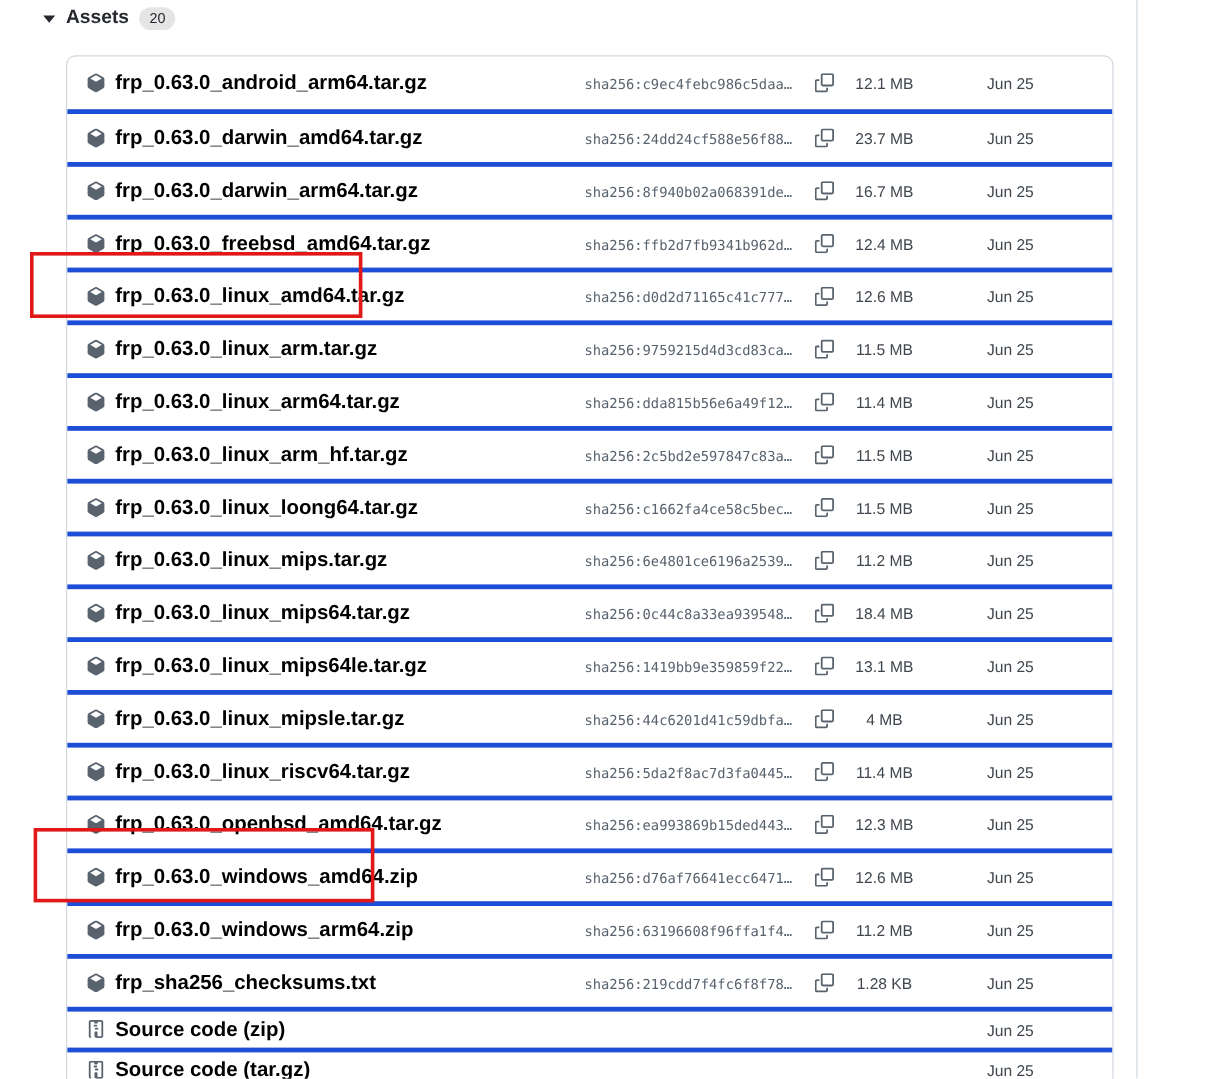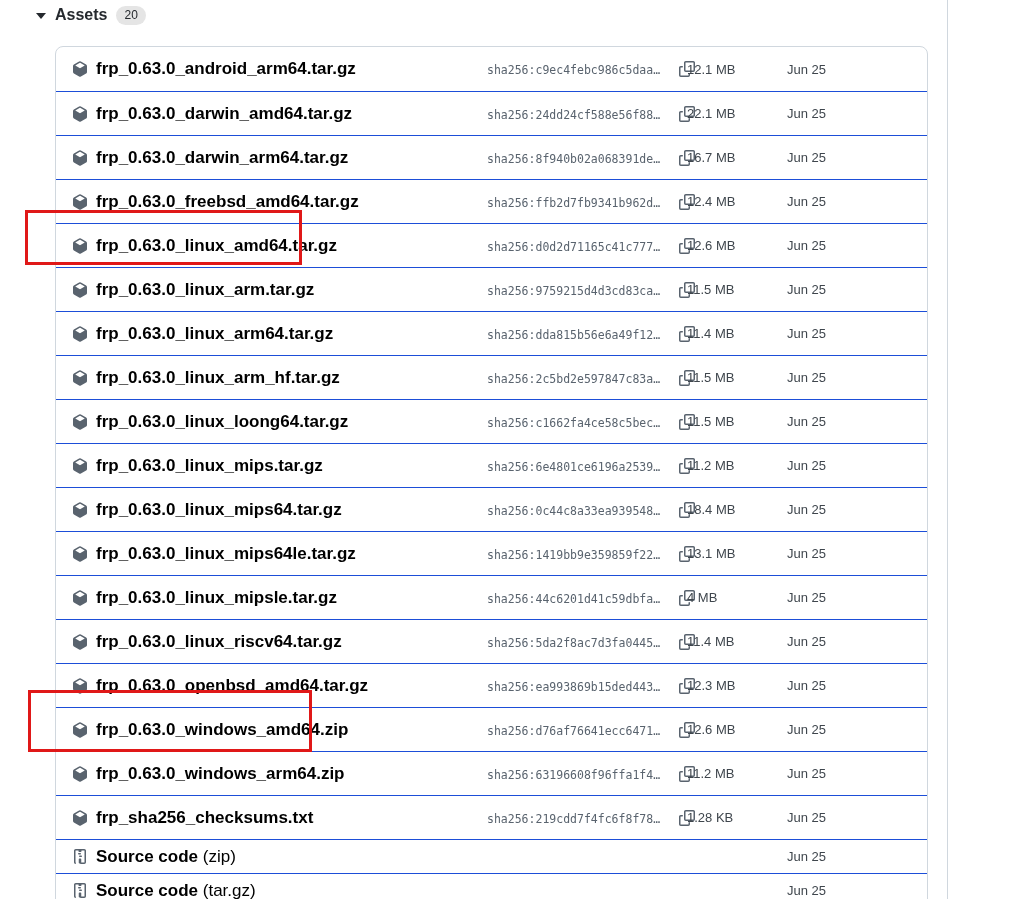--- a/index.html
+++ b/index.html
@@ -29,39 +29,39 @@
     position:absolute; left:55px; top:46px; width:873px;
     border:1px solid #d0d7de; border-radius:8px; background:#fff;
     overflow:hidden;
   }
   ul#asset-rows { list-style:none; }
   li.row {
     height:44px; display:grid;
     grid-template-columns:1fr 200px 100px 110px;
     align-items:center; padding:0 30px 0 16px;
   }
-  li.row + li.row { border-top:1px solid #1d4ed8; }
+  li.row + li.row { border-top:4px solid #1d4ed8; }
   li.row.source { height:34px; }
   .name-cell { display:flex; align-items:center; gap:8px; min-width:0; }
   .icon { width:16px; height:16px; flex:0 0 16px; display:inline-flex; }
   .icon svg { width:16px; height:16px; fill:#59636e; }
   .file-link {
     color:#000000; font-size:17px; font-weight:700; text-decoration:none;
     white-space:nowrap; cursor:pointer;
   }
-  .file-link .suffix { font-weight:400; }
+  .file-link .suffix { font-weight:700; }
   .sha-cell { display:flex; align-items:flex-end; gap:19px; }
   .sha {
     font-family:"DejaVu Sans Mono","Liberation Mono",monospace;
     font-size:11.5px; color:#59636e; white-space:nowrap;
   }
   .copy-btn { cursor:pointer; }
   .copy-btn svg { fill:#59636e; }
   .size-cell, .date-cell {
-    text-align:left; font-size:13px; color:#3f464d; white-space:nowrap;
+    text-align:center; font-size:13px; color:#3f464d; white-space:nowrap;
   }
   
   .hl {
     position:absolute; border:3px solid #e01818; background:transparent;
     pointer-events:none;
   }
   
   .page-edge {
     position:absolute; top:0; bottom:0; width:1px; background:#d0d7de;
   }
@@ -110,21 +110,21 @@
     </div>
     <div class="sha-cell">
       <span class="sha">sha256:24dd24cf588e56f88…</span>
       <span class="icon copy-btn">
         <svg viewBox="0 0 16 16" aria-hidden="true">
               <path d="M0 6.75C0 5.784.784 5 1.75 5h1.5a.75.75 0 0 1 0 1.5h-1.5a.25.25 0 0 0-.25.25v7.5c0 .138.112.25.25.25h7.5a.25.25 0 0 0 .25-.25v-1.5a.75.75 0 0 1 1.5 0v1.5A1.75 1.75 0 0 1 9.25 16h-7.5A1.75 1.75 0 0 1 0 14.25Z"></path>
               <path d="M5 1.75C5 .784 5.784 0 6.75 0h7.5C15.216 0 16 .784 16 1.75v7.5A1.75 1.75 0 0 1 14.25 11h-7.5A1.75 1.75 0 0 1 5 9.25Zm1.75-.25a.25.25 0 0 0-.25.25v7.5c0 .138.112.25.25.25h7.5a.25.25 0 0 0 .25-.25v-7.5a.25.25 0 0 0-.25-.25Z"></path>
             </svg>
       </span>
     </div>
-    <div class="size-cell">22.1 MB</div>
+    <div class="size-cell">23.7 MB</div>
     <div class="date-cell">Jun 25</div>
   </li>
 
   <li class="row">
     <div class="name-cell">
       <span class="icon">
         <svg viewBox="0 0 16 16" aria-hidden="true">
               <path d="M8.878.392a1.75 1.75 0 0 0-1.756 0l-5.25 3.045A1.75 1.75 0 0 0 1 4.951v6.098c0 .624.332 1.2.872 1.514l5.25 3.045a1.75 1.75 0 0 0 1.756 0l5.25-3.045c.54-.313.872-.89.872-1.514V4.951c0-.624-.332-1.2-.872-1.514ZM7.875 1.69a.25.25 0 0 1 .25 0l4.63 2.685L8 7.133 3.245 4.375ZM2.5 5.677v5.372c0 .09.047.171.125.216l4.625 2.683V8.432Zm6.25 8.271 4.625-2.683a.25.25 0 0 0 .125-.216V5.677L8.75 8.432Z"></path>
             </svg>
       </span>

